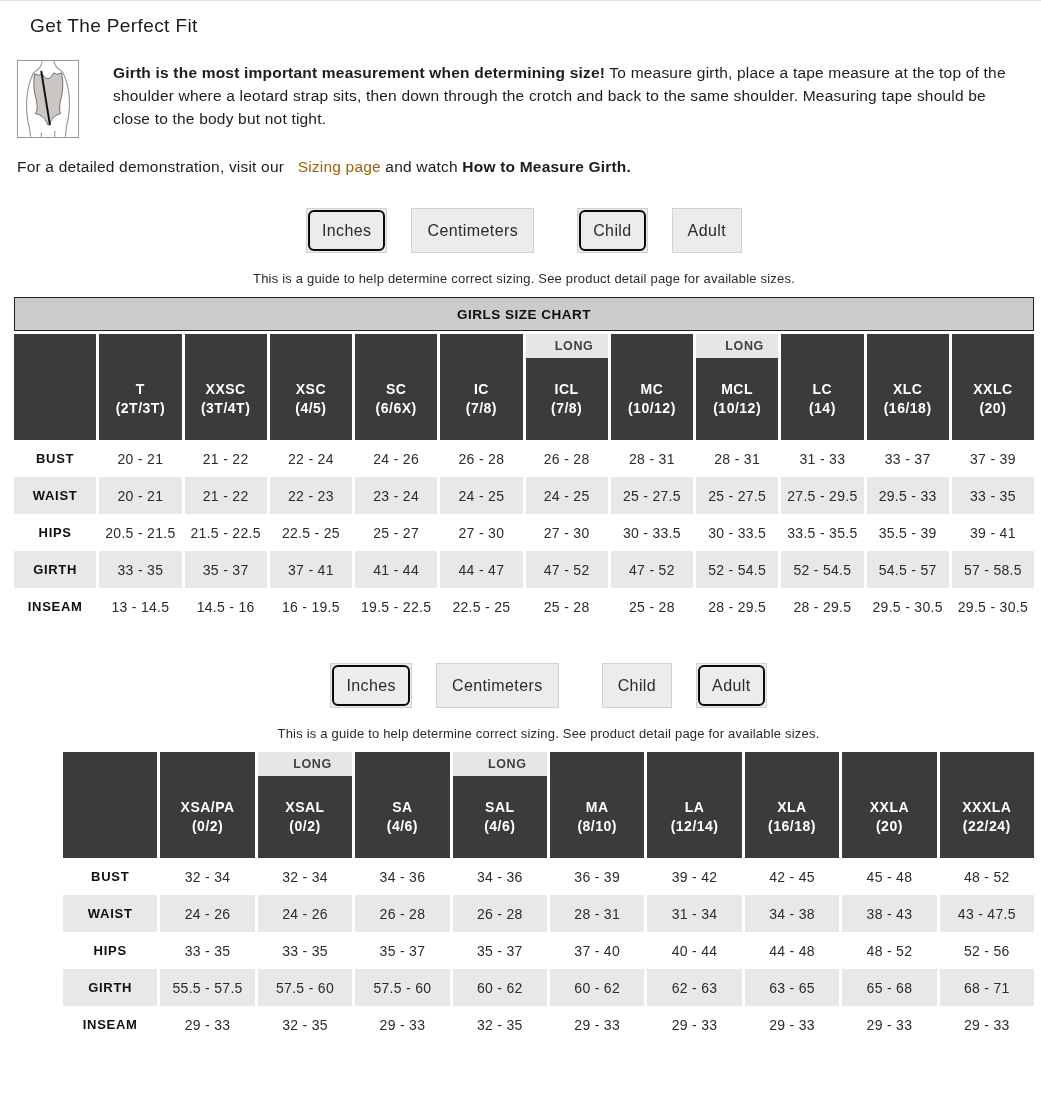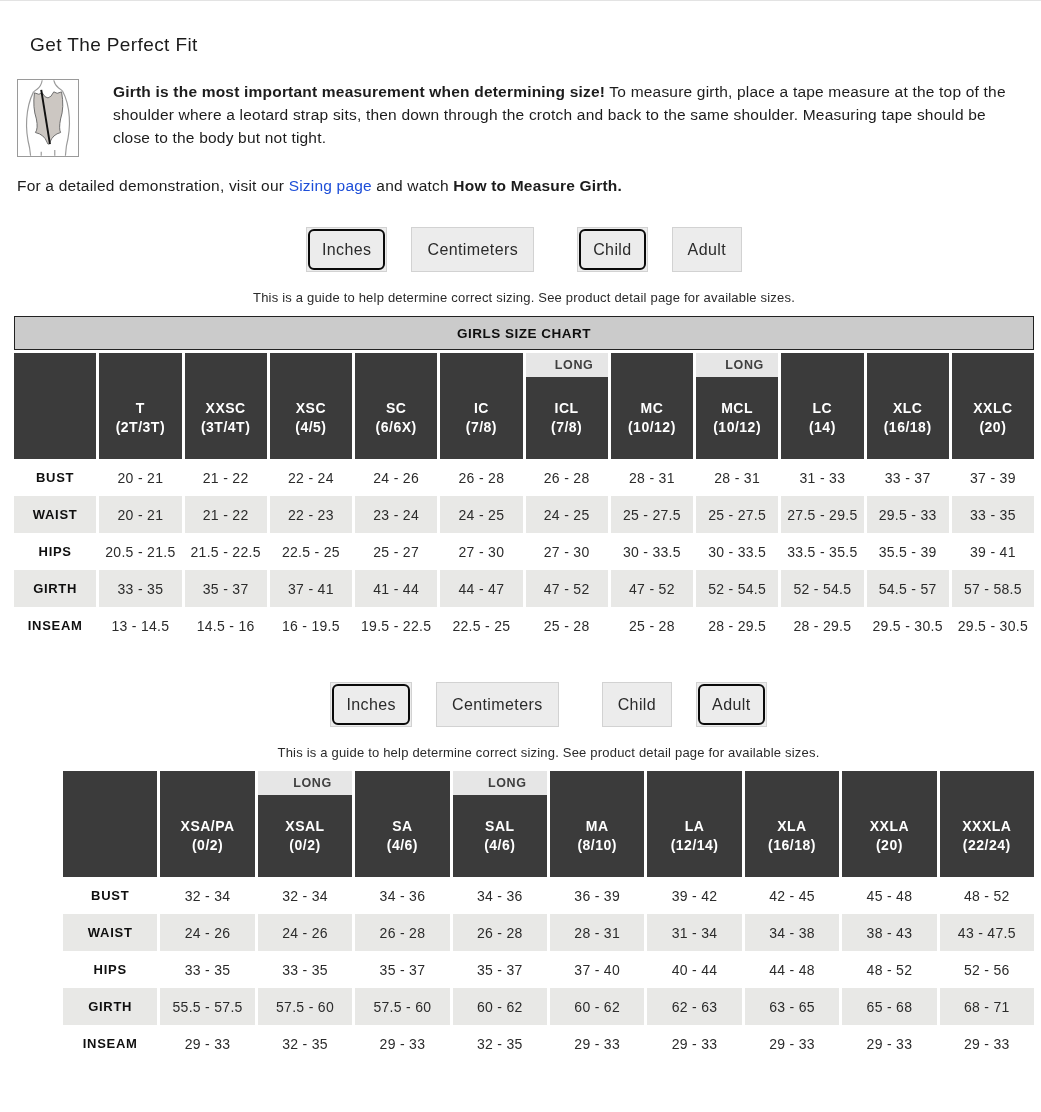--- a/index.html
+++ b/index.html
@@ -4,39 +4,39 @@
 <style>
   html,body { margin:0; padding:0; background:#fff; }
   body {
     width:1041px; height:1112px; overflow:hidden; box-sizing:border-box;
     font-family:"Liberation Sans", sans-serif; color:#1d1d1d;
     border-top:1px solid #e3e3e3;
   }
   .page { width:1041px; }
 
   .page-title {
-    margin:33px 0 0 30px; font-size:19px; font-weight:500;
+    margin:14px 0 0 30px; font-size:19px; font-weight:500;
     letter-spacing:0.4px; color:#1b1b1b;
   }
 
   .intro { display:flex; align-items:flex-start; margin:23px 20px 0 17px; gap:34px; }
   .figure-box {
     width:62px; height:78px; border:1px solid #9a9a9a; flex:none;
     background:#fff; box-sizing:border-box;
   }
   .figure-box svg { display:block; width:100%; height:100%; }
   .intro-text {
     margin:1px 0 0 0; font-size:15.5px; line-height:23px;
     letter-spacing:0.2px; color:#1c1c1c; max-width:940px;
   }
   .intro-text strong { font-weight:bold; }
 
   .demo-line { margin:20px 0 0 17px; font-size:15.5px; letter-spacing:0.2px; color:#1c1c1c; }
   .demo-line strong { font-weight:bold; }
-  .sizing-link { color:#1d4ed8; text-decoration:none; cursor:pointer; }
+  .sizing-link { color:#a16207; text-decoration:none; cursor:pointer;margin-left:9px; }
 
   .chart-section.girls  { margin-left:14px; width:1020px; }
   .chart-section.womens { margin-left:63px; width:971px; }
 
   .toggle-row { display:flex; justify-content:center; align-items:center; }
   .toggle-row.first  { margin-top:32px; }
   .toggle-row.second { margin-top:38px; }
   .toggle-group { display:flex; gap:24px; }
   .group-gap { width:43px; flex:none; }
   .btn {

